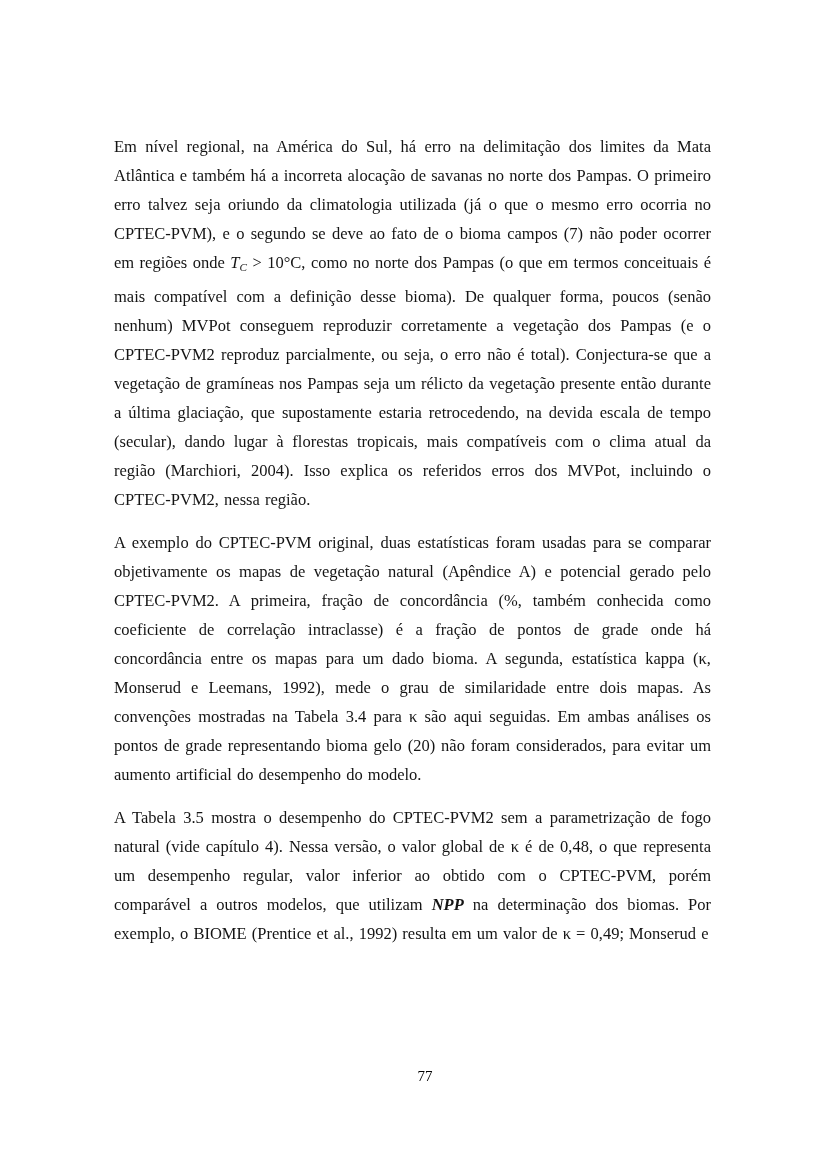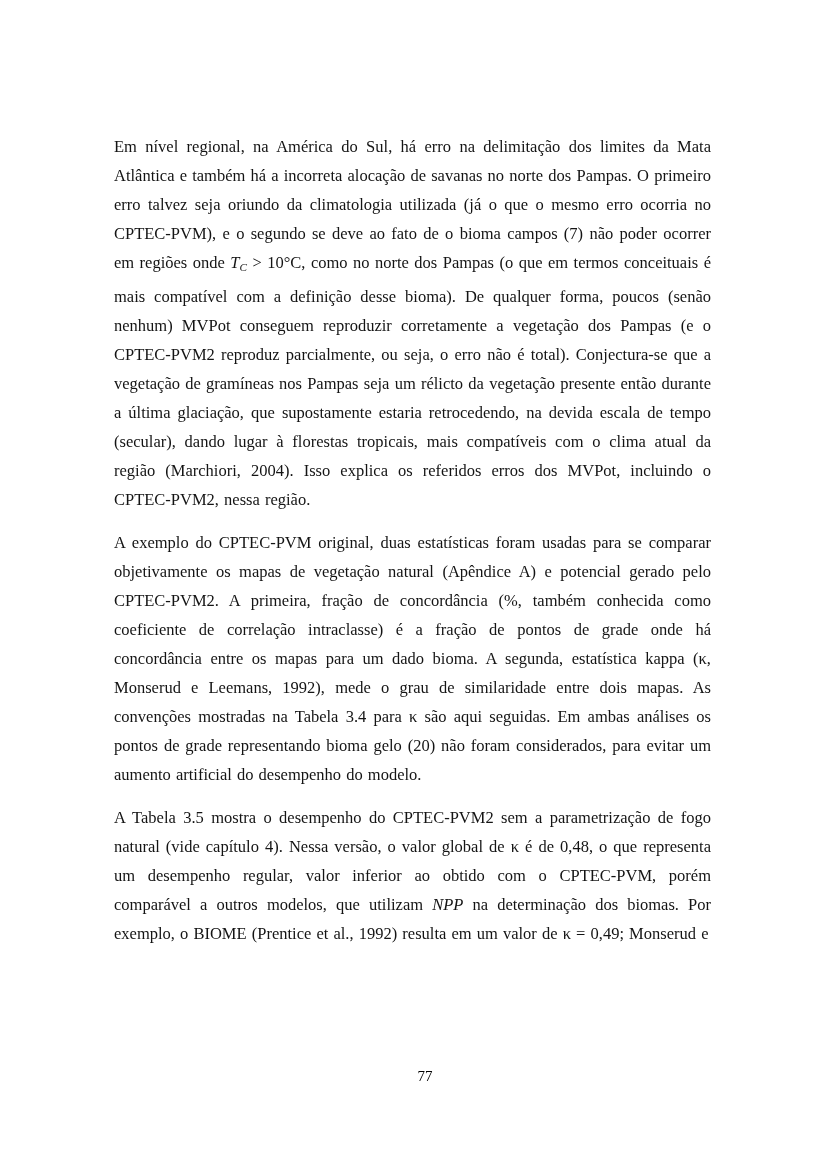--- a/index.html
+++ b/index.html
@@ -27,21 +27,21 @@
     line-height: 29px;
     text-align: justify;
     word-spacing: 1px;
     margin: 0 0 14px 0;
   }
   .seg-i {
     font-style: italic;
   }
   .seg-bi {
     font-style: italic;
-    font-weight: normal;
+    font-weight: bold;
   }
   .seg-isub {
     font-style: italic;
     font-size: 0.68em;
     vertical-align: -0.25em;
   }
   .page-number {
     position: absolute;
     top: 1066px;
     left: 12px;

